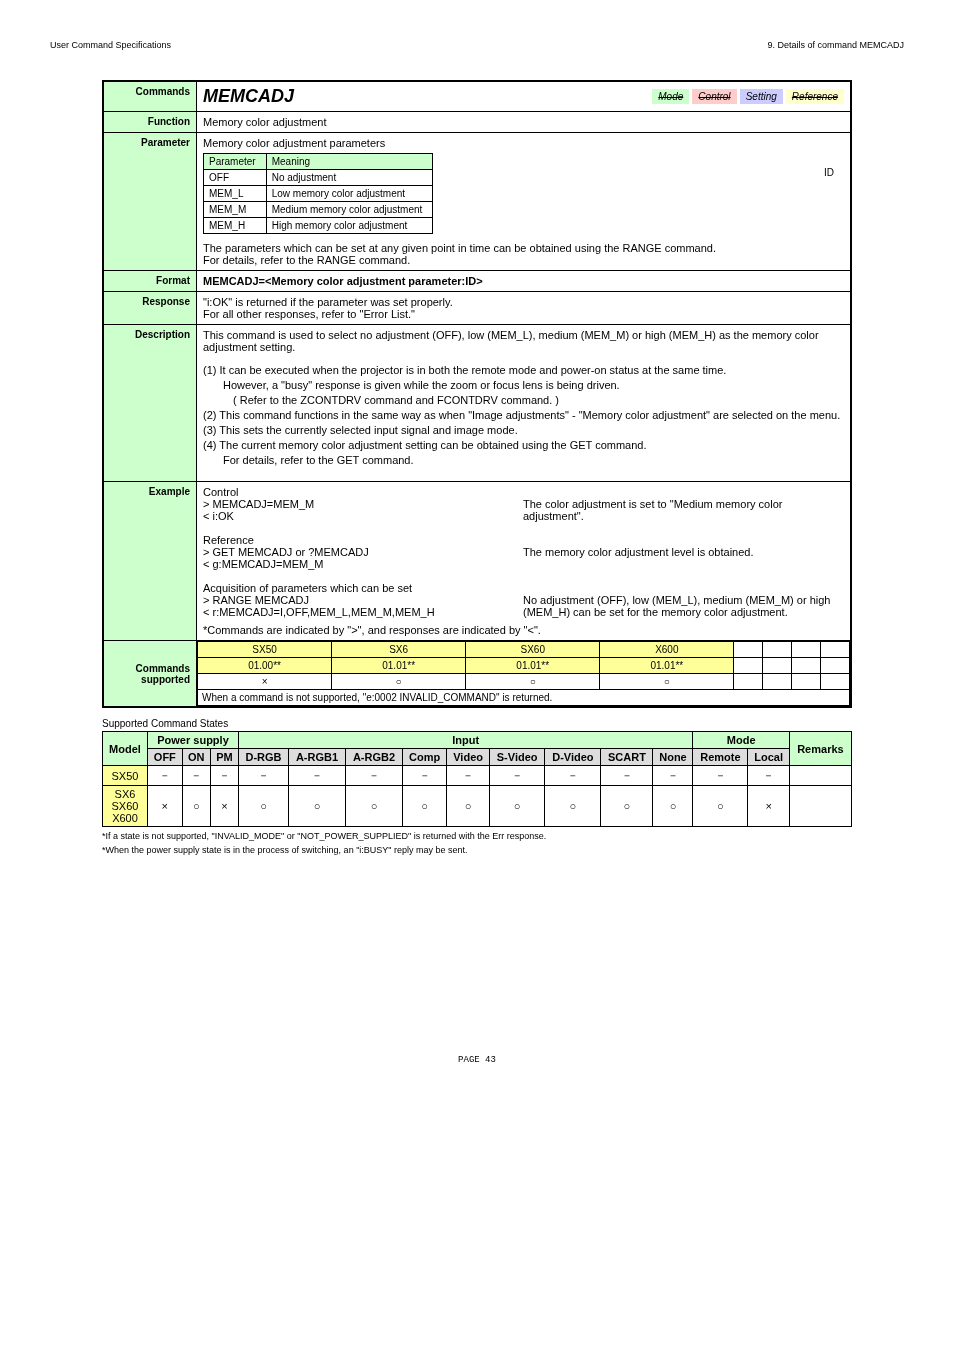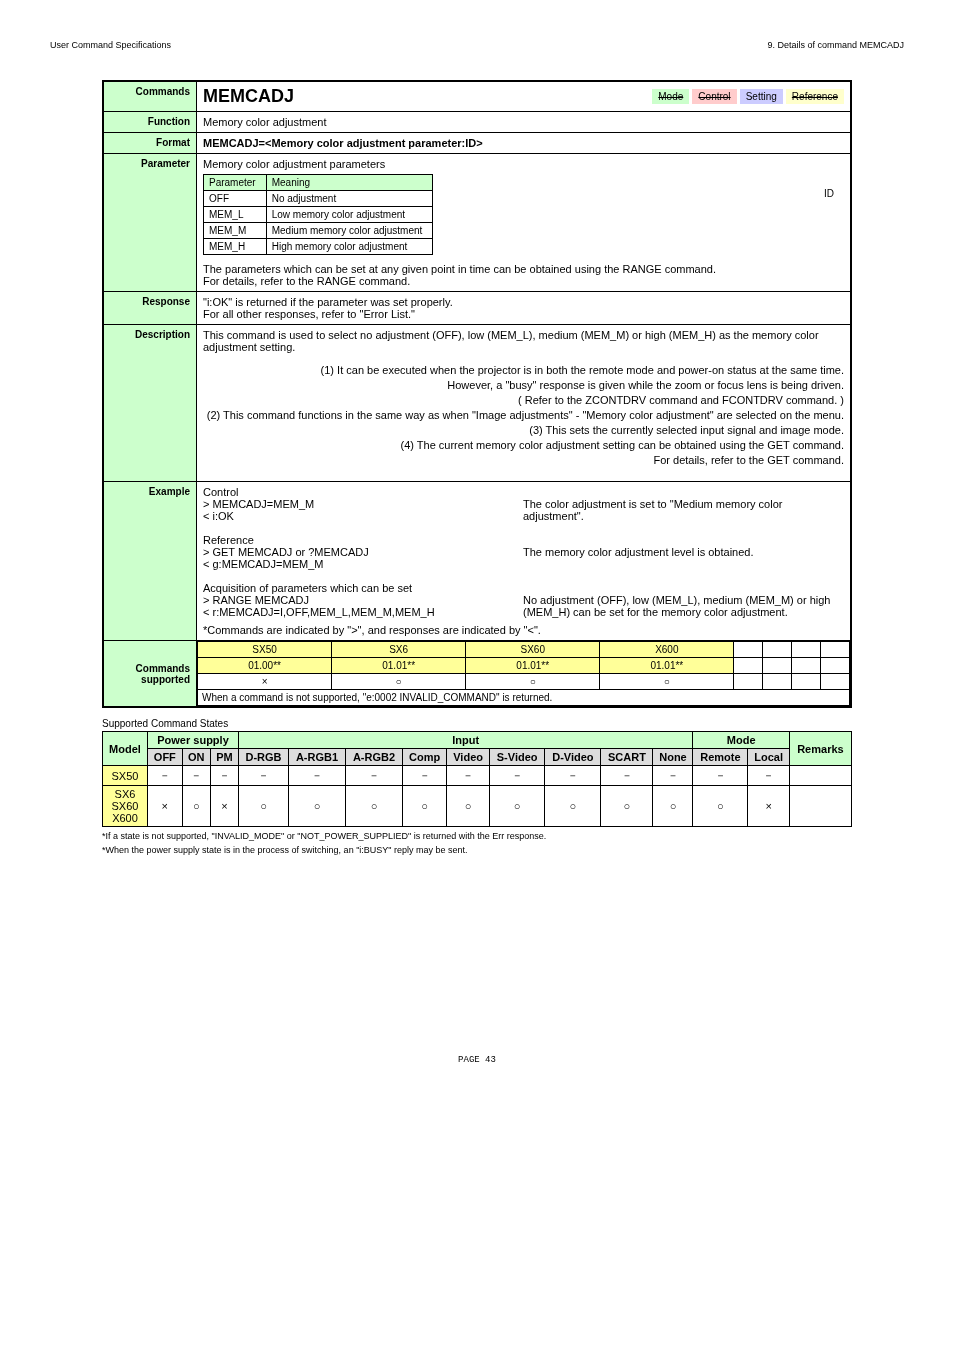--- a/index.html
+++ b/index.html
@@ -103,58 +103,54 @@
     width: 750px;
     margin: 4px auto 0 auto;
     font-size: 9px;
   }
   .page-num {
     text-align: center;
     font-size: 9px;
     margin-top: 200px;
     font-family: Liberation Mono, monospace;
   }
-  .desc-list { padding-left: 0; text-align: right; }
+  .desc-list { padding-left: 0; }
   .desc-list li { list-style: none; margin-bottom: 3px; }
   .cmd-row-flex { display:flex; }
   .cmd-row-flex > div:first-child { flex: 0 0 320px; }
 </style>
 </head>
 <body>
 
 <div class="header-row">
   <span>User Command Specifications</span>
   <span>9. Details of command MEMCADJ</span>
 </div>
 
 <table class="main-table">
   <tbody>
       <tr>
     <td class="label-cell">Commands</td>
     <td>
-      <div style="display:flex; justify-content:space-between; align-items:center;">
+      <div style="display:flex; justify-content:space-between; align-items:center;font-style:italic;">
         <span class="cmd-title">MEMCADJ</span>
         <span>
           <span class="tag-box tag-strike" style="background:#ccffcc;">Mode</span>
           <span class="tag-box tag-strike" style="background:#ffcccc;">Control</span>
           <span class="tag-box" style="background:#ccccff;">Setting</span>
           <span class="tag-box tag-strike" style="background:#ffffcc;">Reference</span>
         </span>
       </div>
     </td>
   </tr>
   <tr>
     <td class="label-cell">Function</td>
     <td>Memory color adjustment</td>
   </tr>
   <tr>
-    <td class="label-cell">Format</td>
-    <td style="font-weight:bold;">MEMCADJ=&lt;Memory color adjustment parameter:ID&gt;</td>
-  </tr>
-  <tr>
     <td class="label-cell">Parameter</td>
     <td>
       <span class="id-label">ID</span>
       <div>Memory color adjustment parameters</div>
       <table class="param-table">
         <tbody>
               <tr>
                 <th>Parameter</th>
                 <th>Meaning</th>
               </tr>
@@ -172,20 +168,24 @@
               </tr>
         <tr>
                 <td>MEM_H</td>
                 <td>High memory color adjustment</td>
               </tr>
       </tbody>
           </table>
       <div style="clear:both; margin-top:8px;">The parameters which can be set at any given point in time can be obtained using the RANGE command.</div>
       <div>For details, refer to the RANGE command.</div>
     </td>
+  </tr>
+  <tr>
+    <td class="label-cell">Format</td>
+    <td style="font-weight:bold;">MEMCADJ=&lt;Memory color adjustment parameter:ID&gt;</td>
   </tr>
   <tr>
     <td class="label-cell">Response</td>
     <td>
       <div>"i:OK" is returned if the parameter was set properly.</div>
       <div>For all other responses, refer to "Error List."</div>
     </td>
   </tr>
   <tr>
     <td class="label-cell">Description</td>

